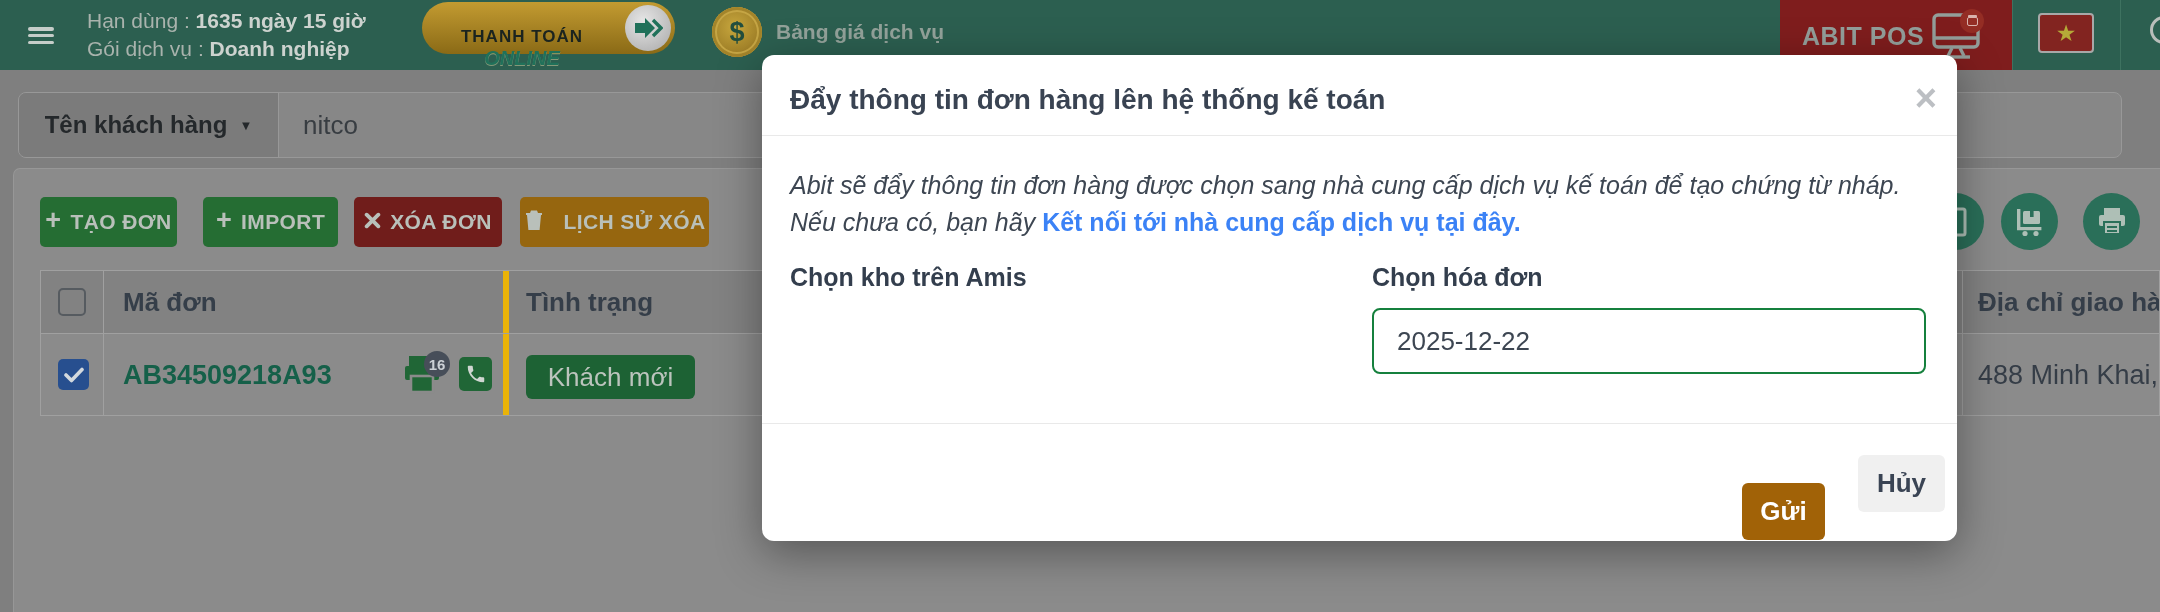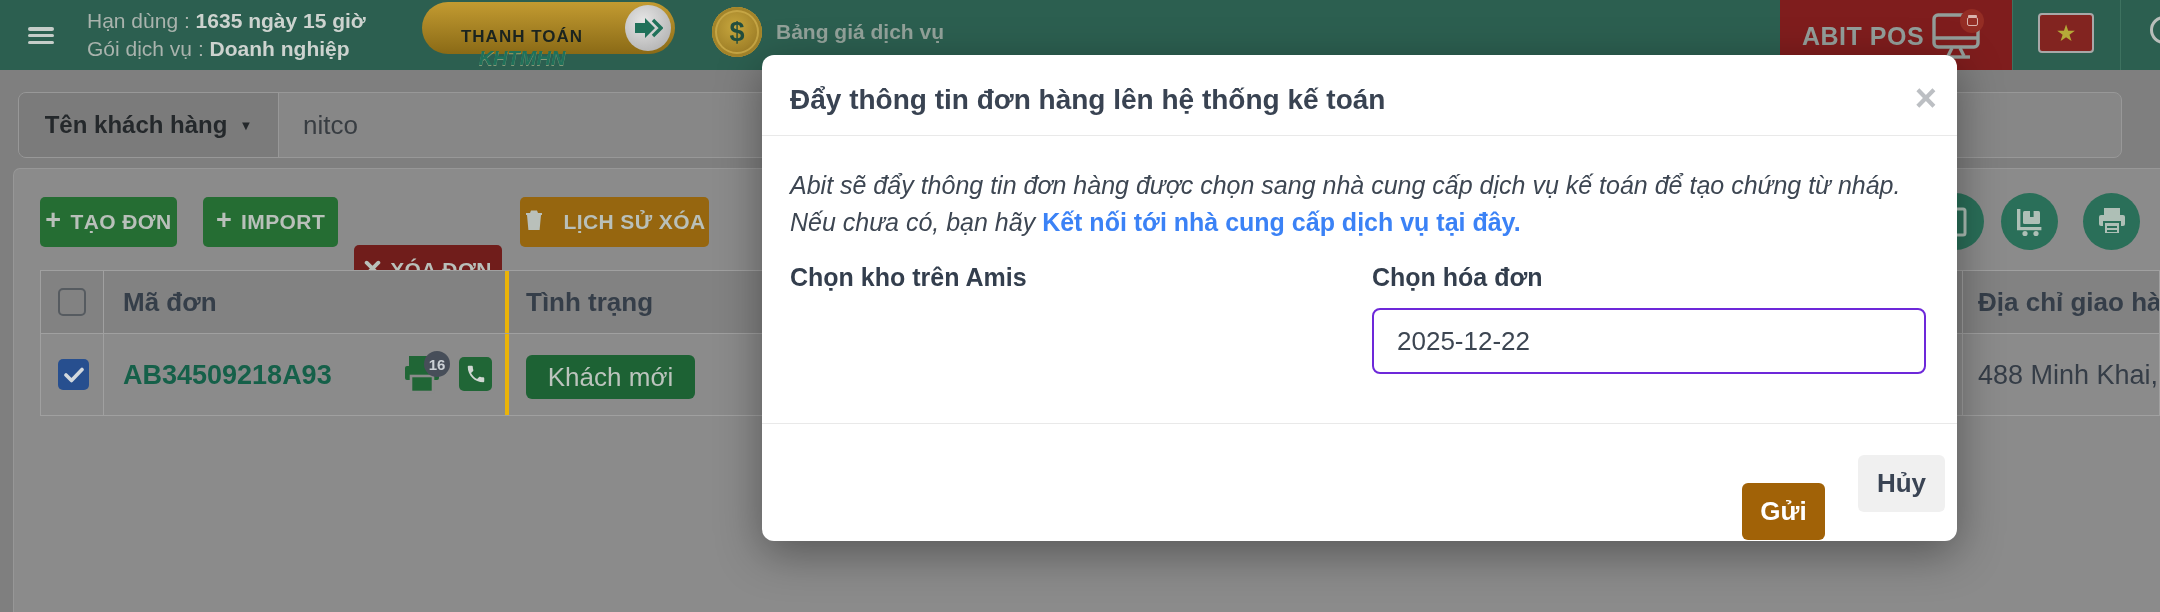--- a/index.html
+++ b/index.html
@@ -53,33 +53,33 @@
 
   
   .card { position:absolute; left:14px; top:169px; width:2146px; height:443px; background:#8b8b8b; border-radius:6px 0 0 0;
           box-shadow:0 0 0 1px #979797; }
   .tb-btn { position:absolute; top:28px; height:50px; border:none; border-radius:5px; color:#b9c0ba;
             font-size:21px; font-weight:bold; font-family:"Liberation Sans", sans-serif; letter-spacing:.4px;
             display:flex; align-items:center; justify-content:center; gap:9px; cursor:pointer; }
   .tb-btn .plus { font-size:27px; font-weight:bold; margin-top:-3px; }
   .btn-create { left:26px; width:137px; background:#256d33; }
   .btn-import { left:189px; width:135px; background:#256d33; }
-  .btn-delete { left:340px; width:148px; background:#701d1b;margin-top:48px; }
+  .btn-delete { left:340px; width:148px; background:#701d1b; }
   .btn-history { left:506px; width:189px; background:#96660f;gap:20px; }
   .circ-btn { position:absolute; top:24px; width:57px; height:57px; border-radius:50%; background:#2a6f59;
               display:flex; align-items:center; justify-content:center; cursor:pointer; }
   .circ-1 { left:1913px; } .circ-2 { left:1987px; } .circ-3 { left:2069px; }
 
   .table { position:absolute; left:26px; top:101px; width:2120px; border:1px solid #a0a0a0; border-bottom:none; }
   .trow { display:flex; }
   .thead-row { height:63px; background:#828282; border-bottom:1px solid #a0a0a0; }
   .tdata-row { height:82px; background:#8b8b8b; border-bottom:1px solid #a0a0a0; }
   .cell { position:relative; overflow:hidden; white-space:nowrap; }
   .c1 { width:63px; border-right:1px solid #a0a0a0; }
-  .c2 { width:405px; border-right:4px solid #eab308; }
+  .c2 { width:405px; border-right:6px solid #eab308; }
   .c3 { width:1454px; border-right:1px solid #a0a0a0; }
   .c4 { flex:1; }
   .th { font-size:26px; font-weight:bold; color:#353e49; }
   .thead-row .c2 { padding-left:19px; line-height:63px; }
   .thead-row .c3 { padding-left:17px; line-height:63px; }
   .thead-row .c4 { padding-left:15px; line-height:63px; }
   .cb-empty { position:absolute; left:17px; top:17px; width:28px; height:28px; border:2px solid #565b60; border-radius:5px; background:transparent; cursor:pointer; }
   .cb-checked { position:absolute; left:17px; top:25px; width:31px; height:31px; background:#274f8f; border-radius:5px;
                 display:flex; align-items:center; justify-content:center; cursor:pointer; }
   .order-code { padding-left:19px; line-height:82px; font-size:27px; font-weight:bold; color:#156049; cursor:pointer; }
@@ -101,21 +101,21 @@
   .m-desc { position:absolute; left:28px; top:112px; font-size:25px; font-style:italic; color:#3d4652; line-height:37px; width:1140px; }
   .m-link { color:#3b82f6; font-weight:bold; font-style:normal; cursor:pointer; }
   .m-label { position:absolute; top:208px; font-size:25px; font-weight:bold; color:#333e4d; }
   .lbl-wh { left:28px; } .lbl-date { left:610px; }
   .m-select { position:absolute; left:30px; top:253px; width:555px; height:66px; background:#fff;
               border:2px solid #89b3e7; border-radius:8px; box-shadow:0 0 0 4px rgba(130,175,230,.33);
               display:flex; align-items:center; cursor:pointer; }
   .m-select .sel-text { padding-left:24px; font-size:26px; color:#4d4d4d; }
   .sel-chevron { position:absolute; right:18px; top:26px; }
   .m-date { position:absolute; left:610px; top:253px; width:554px; height:66px; background:#fff;
-            border:2px solid #6d28d9; border-radius:8px; font-size:26px; color:#3d4652;
+            border:2px solid #15803d; border-radius:8px; font-size:26px; color:#3d4652;
             padding-left:23px; font-family:"Liberation Sans", sans-serif; outline:none; }
   .m-div2 { position:absolute; left:0; top:368px; width:100%; height:1px; background:#e9e9e9; }
   .m-btn { position:absolute; top:400px; height:57px; border:none; border-radius:6px; font-size:26px; font-weight:bold;
            font-family:"Liberation Sans", sans-serif; cursor:pointer; }
   .btn-submit { left:980px; width:83px; background:#a16207; color:#ffffff;margin-top:28px; }
   .btn-cancel { left:1076px; width:87px; background:#f0f0f0; color:#3a4454;margin-left:20px; }
 </style>
 </head>
 <body>
 
@@ -131,21 +131,21 @@
     <div class="plan">
       <div><span>Hạn dùng :</span>
         <b>1635 ngày 15 giờ</b></div>
       <div><span>Gói dịch vụ :</span>
         <b>Doanh nghiệp</b></div>
     </div>
 
     <div class="pay-pill">
       <div class="pay-txt">
         <span class="pay-l1">THANH TOÁN</span>
-        <span class="pay-l2">KHTMHN</span>
+        <span class="pay-l2">ONLINE</span>
       </div>
       <div class="pay-circle">
         <svg width="30" height="24" viewBox="0 0 30 24">
             <polygon points="2,7 12,7 12,2 22,12 12,22 12,17 2,17" fill="#20715a"></polygon>
             <path d="M20 4 L28 12 L20 20" fill="none" stroke="#20715a" stroke-width="3.4"></path>
           </svg>
       </div>
     </div>
 
     <div class="coin">

